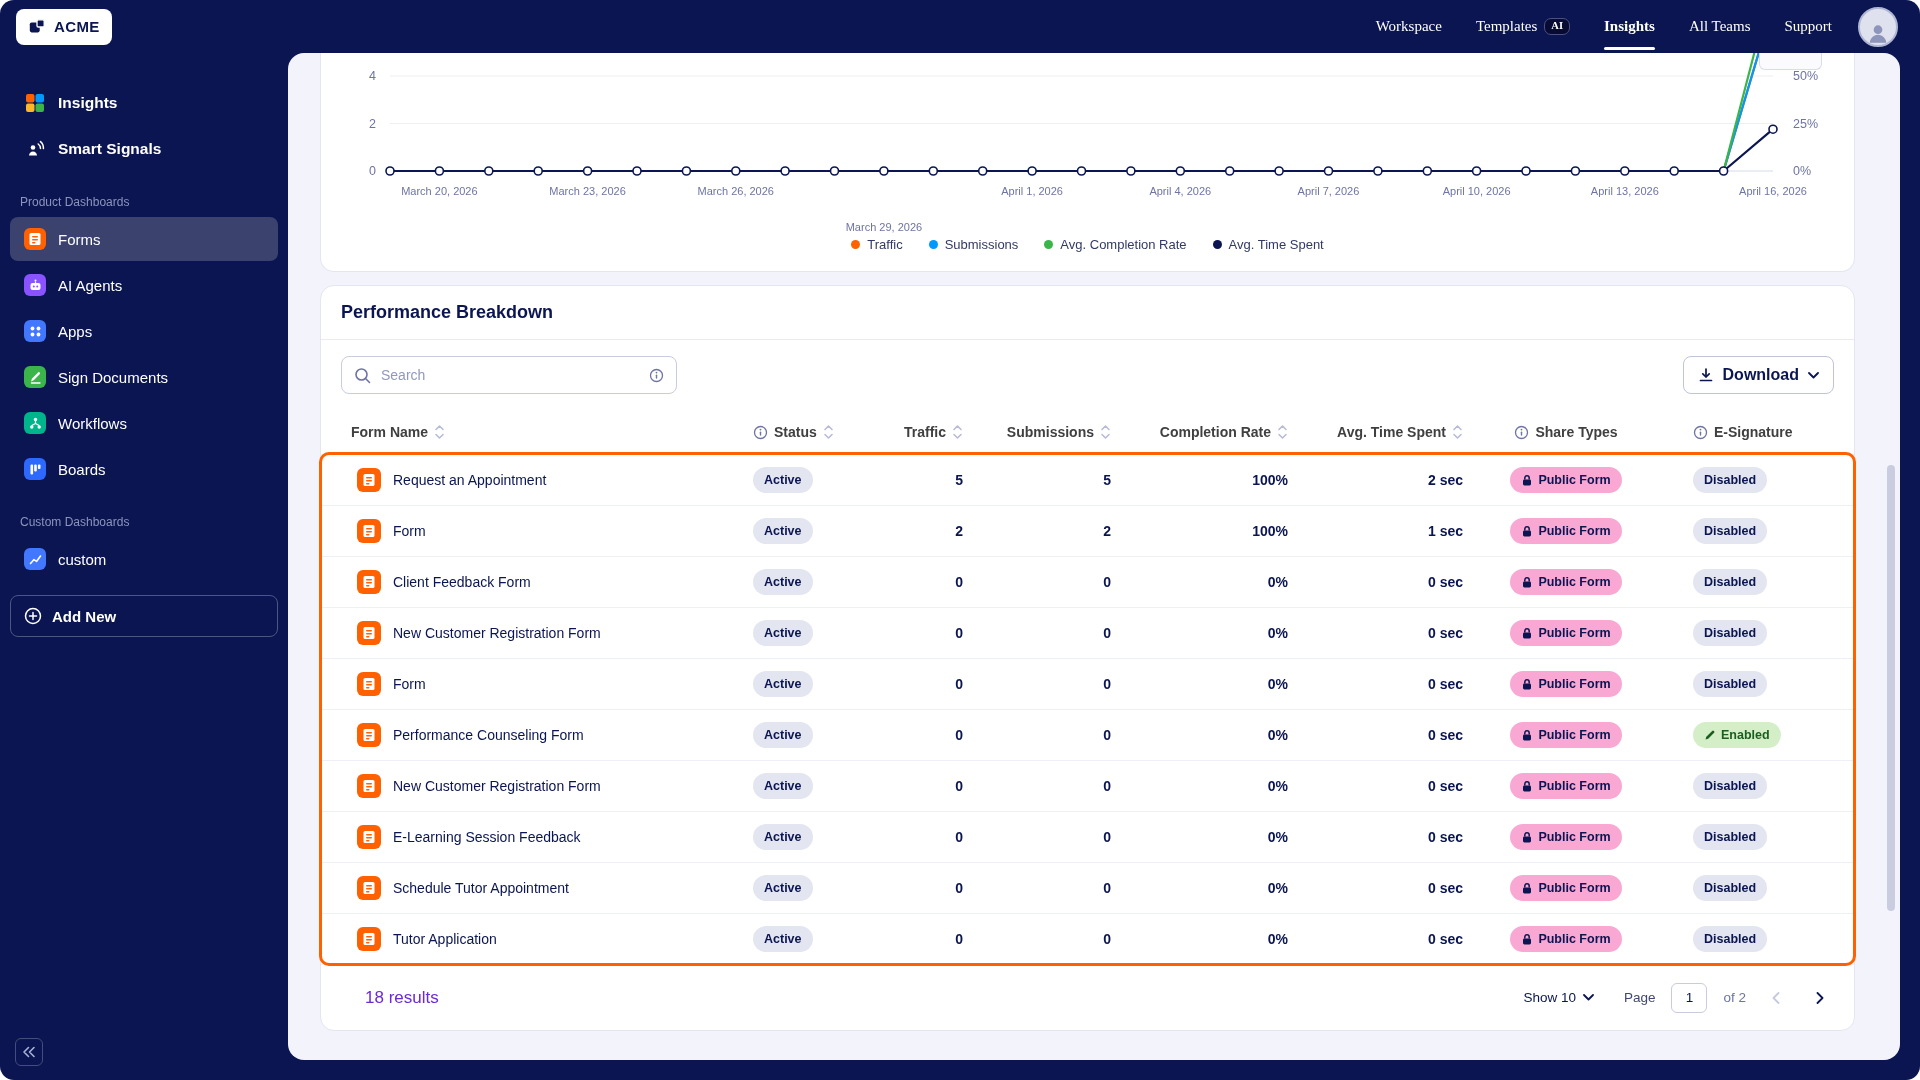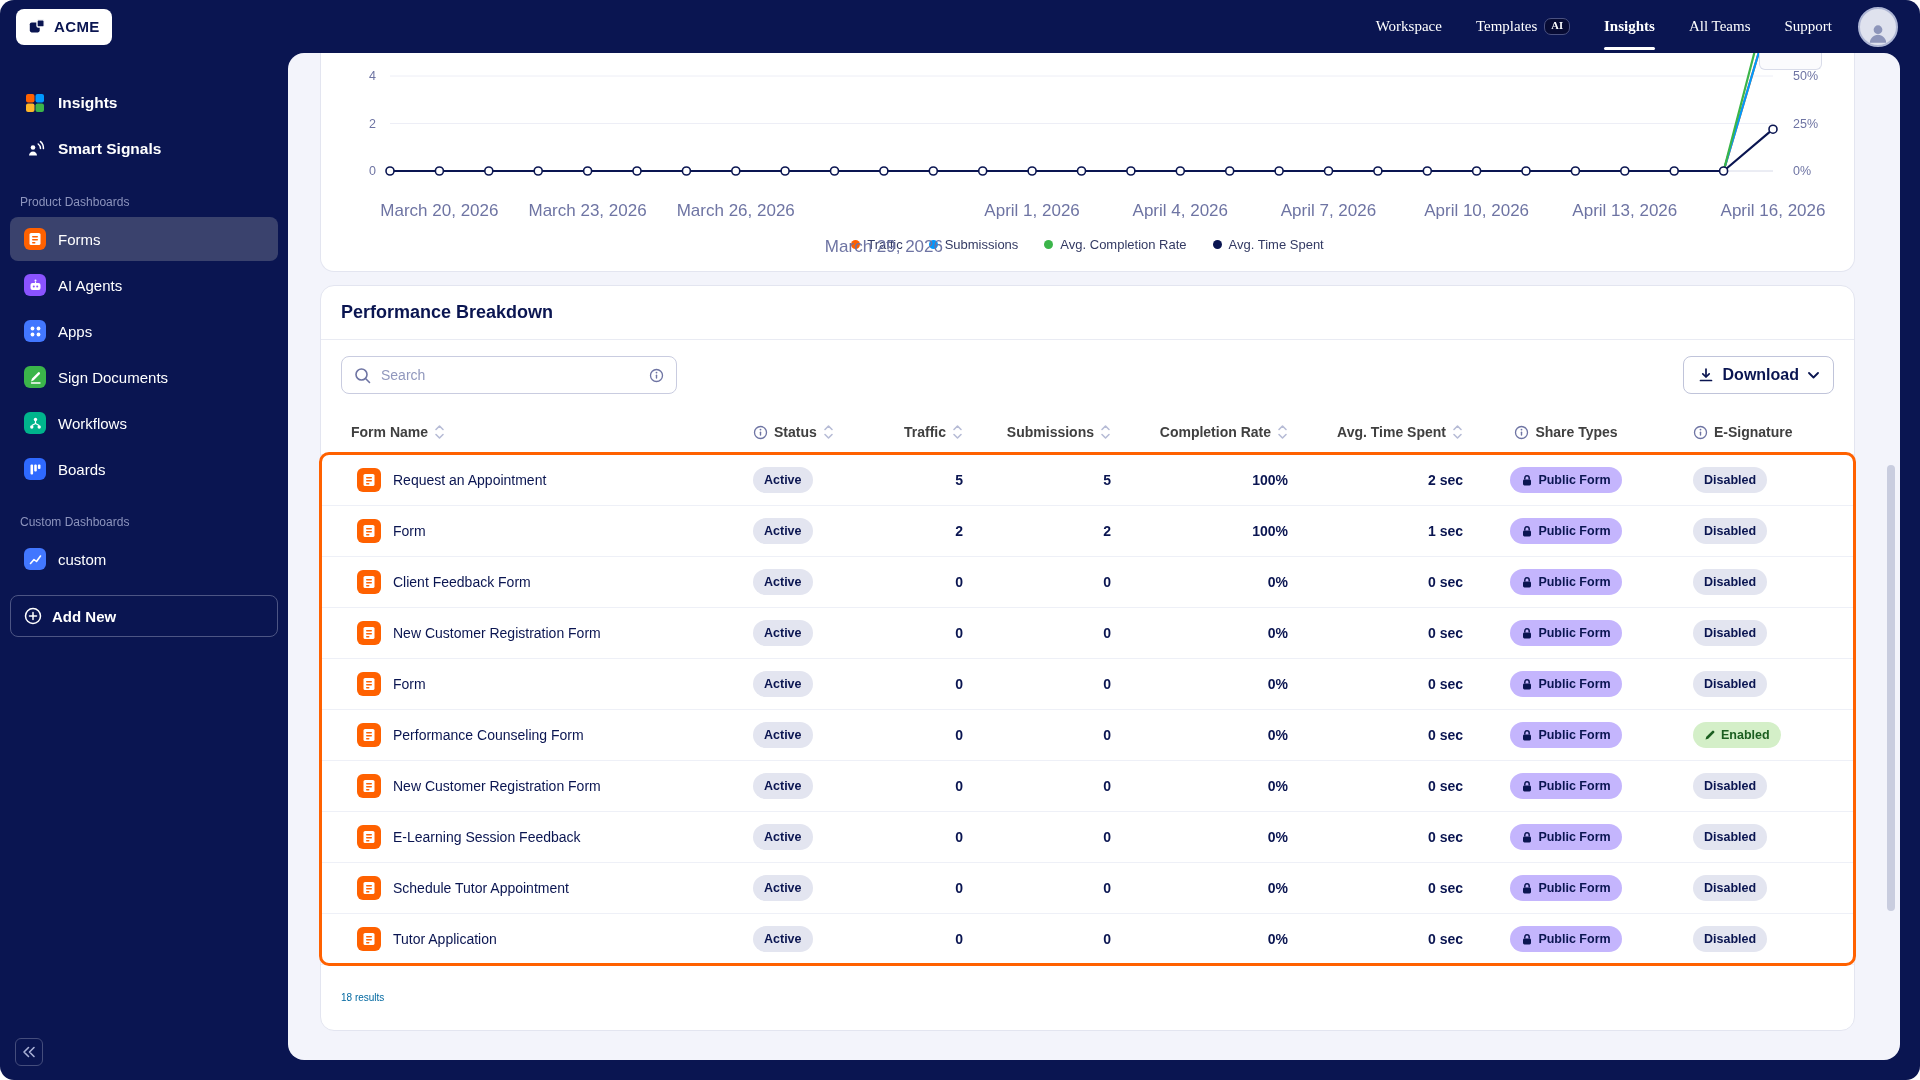--- a/index.html
+++ b/index.html
@@ -31,21 +31,21 @@
   .collapse-btn{position:absolute;left:15px;bottom:14px;width:28px;height:28px;border:1px solid #454d7c;border-radius:6px;display:flex;align-items:center;justify-content:center;cursor:pointer;}
 
   
   .panel{position:absolute;left:288px;top:53px;width:1612px;height:1007px;background:#f3f4fb;border-radius:16px;}
   .scroll-thumb{position:absolute;right:5px;top:412px;width:8px;height:446px;background:#c9cddf;border-radius:4px;cursor:pointer;}
 
   
   .chart-card{position:absolute;left:32px;top:0;width:1535px;height:219px;background:#fff;border:1px solid #e3e5f0;border-top:none;border-radius:0 0 14px 14px;}
   .chart-svg{display:block;}
   .chart-dates{position:relative;height:18px;margin-top:4px;}
-  .chart-date{position:absolute;transform:translateX(-50%);font-size:17px;color:#6e74a3;white-space:nowrap;top:16px;}
+  .chart-date{position:absolute;transform:translateX(-50%);font-size:11px;color:#6e74a3;white-space:nowrap;top:0;}
   .chart-legend{display:flex;justify-content:center;gap:26px;margin-top:34px;}
   .legend-item{display:flex;align-items:center;gap:7px;font-size:13px;color:#333a63;}
   .legend-dot{width:9px;height:9px;border-radius:50%;flex:none;}
   .chart-cut-btn{position:absolute;top:0;right:32px;width:63px;height:17px;background:#fbfbfd;border:1px solid #d9dce9;border-top:none;border-radius:0 0 6px 6px;cursor:pointer;}
 
   
   .perf-card{position:absolute;left:32px;top:232px;width:1535px;background:#fff;border:1px solid #e3e5f0;border-radius:14px;}
   .card-header{height:54px;display:flex;align-items:center;padding:0 20px;border-bottom:1px solid #e9ebf3;}
   .card-title{font-size:18px;font-weight:700;color:#0a1551;}
   .toolbar{height:70px;display:flex;align-items:center;justify-content:space-between;padding:0 20px;}
@@ -69,27 +69,27 @@
   .td{font-size:14px;color:#0a1551;display:flex;align-items:center;min-width:0;}
   .td.al-right{justify-content:flex-end;padding-right:8px;font-weight:600;}
   .td.al-center{justify-content:center;}
   .td.col-form_name{padding-left:36px;gap:12px;font-weight:500;}
   .td.col-status{padding-left:12px;}
   .td.col-e_signature{padding-left:32px;}
   .form-icon{width:24px;height:24px;border-radius:6px;background:#ff6100;display:flex;align-items:center;justify-content:center;flex:none;}
 
   .badge{display:inline-flex;align-items:center;gap:5px;height:26px;padding:0 11px;border-radius:13px;font-size:12.5px;font-weight:700;color:#0a1551;white-space:nowrap;}
   .badge-active,.badge-disabled{background:#e3e5f0;}
-  .badge-share{background:#c4b5fd;}
+  .badge-share{background:#f9a8d4;}
   .badge-enabled{background:#d4efc8;color:#1b5e20;}
 
   .rows-highlight{position:absolute;left:-2px;right:-2px;top:-2px;bottom:-2px;border:3px solid #ff6100;border-radius:10px;pointer-events:none;z-index:4;}
 
   .tfoot{height:66px;display:flex;align-items:center;justify-content:space-between;padding:0 20px;border-top:1px solid #eef0f7;}
-  .results-text{font-size:10px;color:#0369a1;font-weight:500;}
+  .results-text{font-size:17px;color:#6d28d9;font-weight:500;margin-left:24px;}
   .pagination{display:flex;align-items:center;gap:16px;}
   .show-select{display:flex;align-items:center;gap:7px;font-size:13.5px;color:#0a1551;cursor:pointer;margin-right:14px;}
   .page-label{font-size:13.5px;color:#41476f;}
   .page-input{width:36px;height:30px;border:1px solid #c9cce0;border-radius:6px;text-align:center;font-size:13.5px;color:#0a1551;font-family:inherit;outline:none;}
   .of-label{font-size:13.5px;color:#6e74a3;}
   .page-btn{width:28px;height:28px;display:flex;align-items:center;justify-content:center;cursor:pointer;border-radius:6px;}
   .page-btn.disabled{color:#c5c9dd;}
   .page-btn.enabled{color:#0a1551;}
 </style>
 </head>
@@ -818,18 +818,41 @@
               <span class="badge badge-disabled">
                 <span>Disabled</span>
               </span>
             </div>
           </div>
           <div class="rows-highlight"></div>
         </div>
 
       <div class="tfoot">
         <span class="results-text">18 results</span>
+        <div class="pagination">
+          <div class="show-select">
+            <span>Show 10</span>
+            <span class="icon">
+              <svg width="11" height="7" viewBox="0 0 11 7" fill="none">
+                  <path d="M1 1 L5.5 5.5 L10 1" stroke="#0a1551" stroke-width="1.8" stroke-linecap="round" stroke-linejoin="round"></path>
+                </svg>
+            </span>
+          </div>
+          <span class="page-label">Page</span>
+          <input class="page-input" value="1" style="">
+          <span class="of-label">of 2</span>
+          <span class="page-btn disabled">
+            <svg width="8" height="12" viewBox="0 0 8 12">
+                <path d="M6.5 1 L1.5 6 L6.5 11" stroke="currentColor" stroke-width="1.8" fill="none" stroke-linecap="round" stroke-linejoin="round"></path>
+              </svg>
+          </span>
+          <span class="page-btn enabled">
+            <svg width="8" height="12" viewBox="0 0 8 12">
+                <path d="M1.5 1 L6.5 6 L1.5 11" stroke="currentColor" stroke-width="1.8" fill="none" stroke-linecap="round" stroke-linejoin="round"></path>
+              </svg>
+          </span>
+        </div>
       </div>
     </section>
 
     <div class="scroll-thumb"></div>
   </main>
 </div>
 
 </body></html>

